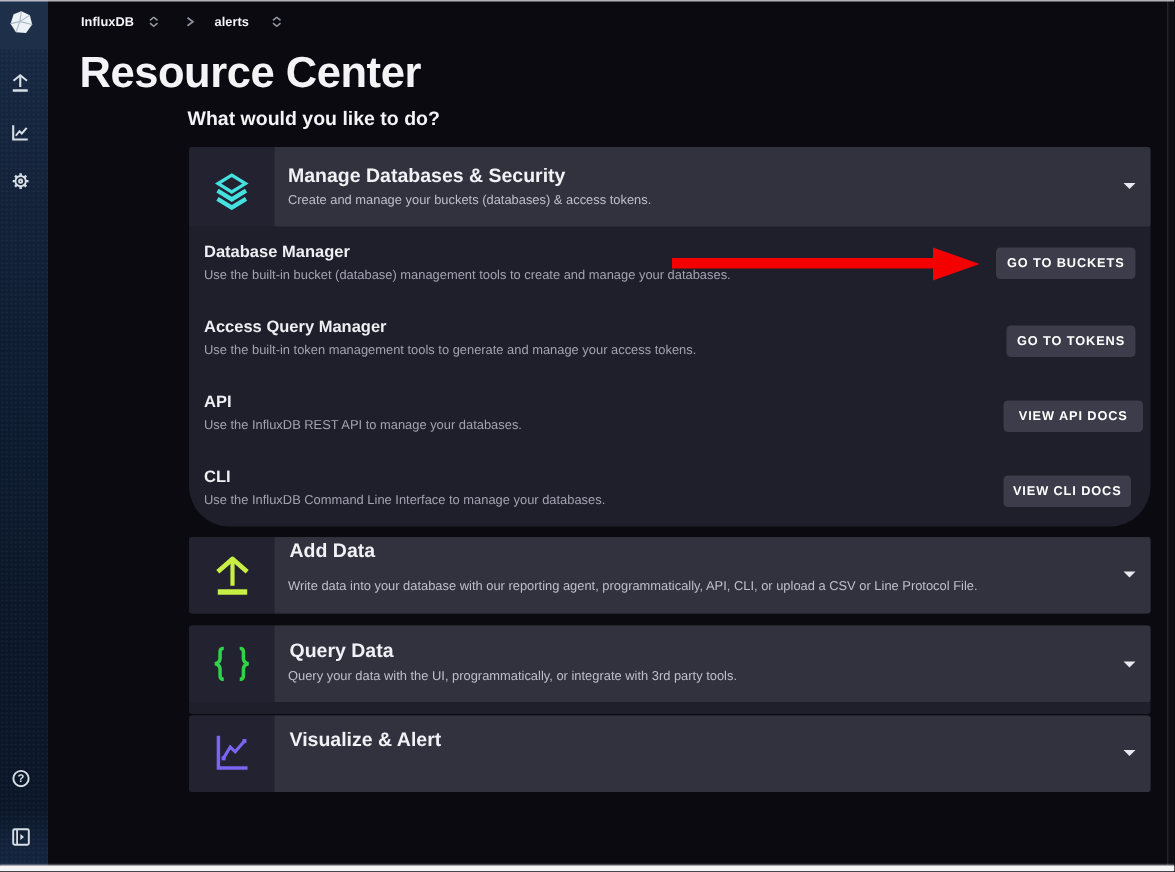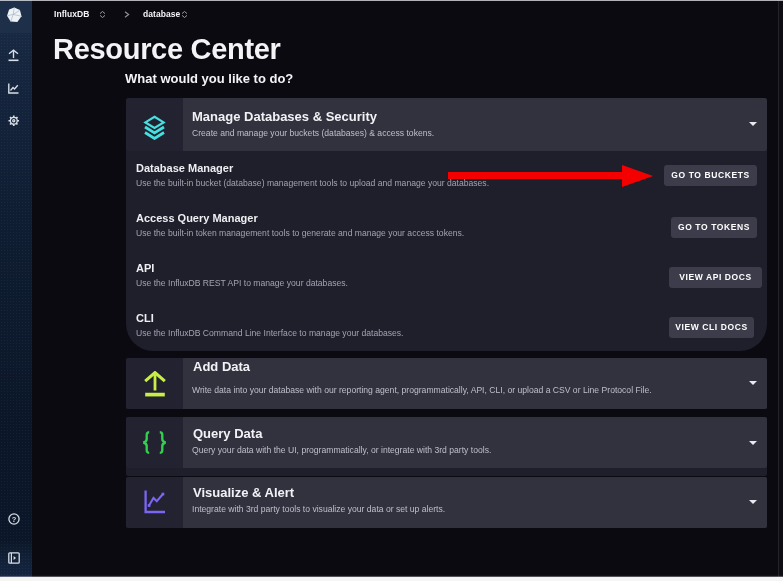--- a/index.html
+++ b/index.html
@@ -93,21 +93,21 @@
 </svg>
 
 <div class="abs crumb" style="left:54px">InfluxDB</div>
 <svg class="abs" style="left:99px;top:11px" width="7" height="7" viewBox="0 0 7 7">
   <path d="M1 2.6 L3.5 0.5 L6 2.6" fill="none" stroke="#9a9aa4" stroke-width="1"></path>
   <path d="M1 4.4 L3.5 6.5 L6 4.4" fill="none" stroke="#9a9aa4" stroke-width="1"></path>
 </svg>
 <svg class="abs" style="left:124px;top:11px" width="6" height="7" viewBox="0 0 6 7">
   <path d="M1 0.8 L4.6 3.5 L1 6.2" fill="none" stroke="#8f8f9a" stroke-width="1.2"></path>
 </svg>
-<div class="abs crumb" style="left:143px">database</div>
+<div class="abs crumb" style="left:143px">alerts</div>
 <svg class="abs" style="left:181px;top:11px" width="7" height="7" viewBox="0 0 7 7">
   <path d="M1 2.6 L3.5 0.5 L6 2.6" fill="none" stroke="#9a9aa4" stroke-width="1"></path>
   <path d="M1 4.4 L3.5 6.5 L6 4.4" fill="none" stroke="#9a9aa4" stroke-width="1"></path>
 </svg>
 
 <div class="abs" id="h1">Resource Center</div>
 <div class="abs" id="h2">What would you like to do?</div>
 
 <div class="abs panel" style="top:98px; height:253px;border-radius:27px;">
   <div class="iconcell" style="height:53px"></div>
@@ -115,21 +115,21 @@
   <svg class="abs" style="left:17px;top:17px" width="23" height="25" viewBox="0 0 23 25">
     <path d="M11.5 1.8 L20.6 7.4 L11.5 13 L2.4 7.4 Z" fill="none" stroke="#45e1e1" stroke-width="2.2"></path>
     <path d="M2 12.1 L11.5 17.9 L21 12.1" fill="none" stroke="#45e1e1" stroke-width="2.9"></path>
     <path d="M2 17.6 L11.5 23.4 L21 17.6" fill="none" stroke="#45e1e1" stroke-width="2.9"></path>
   </svg>
   <div class="ptitle" style="top:11px; left:66px; font-size:13px">Manage Databases &amp; Security</div>
   <div class="pcap" style="top:30px;">Create and manage your buckets (databases) &amp; access tokens.</div>
   <div class="caret" style="left:623px; top:24px;"></div>
 
   <div class="rowtitle" style="left:10px; top:64px;">Database Manager</div>
-  <div class="rowcap" style="left:10px; top:80px;">Use the built-in bucket (database) management tools to upload and manage your databases.</div>
+  <div class="rowcap" style="left:10px; top:80px;">Use the built-in bucket (database) management tools to create and manage your databases.</div>
   <div class="btn" style="top:67px; left:538px; width:93px;">GO TO BUCKETS</div>
 
   <div class="rowtitle" style="left:10px; top:114px;">Access Query Manager</div>
   <div class="rowcap" style="left:10px; top:130px;">Use the built-in token management tools to generate and manage your access tokens.</div>
   <div class="btn" style="top:118.5px; left:545px; width:86px;">GO TO TOKENS</div>
 
   <div class="rowtitle" style="left:10px; top:164px;">API</div>
   <div class="rowcap" style="left:10px; top:180px;">Use the InfluxDB REST API to manage your databases.</div>
   <div class="btn" style="top:168.5px; left:543px; width:93px;">VIEW API DOCS</div>
 
@@ -169,20 +169,19 @@
 <div class="abs panel" style="top:476.5px; height:51px;">
   <div class="iconcell" style="height:51px"></div>
   <div class="hband" style="height:51px"></div>
   <svg class="abs" style="left:17px;top:11px" width="24" height="27" viewBox="0 0 24 27">
     <path d="M2.6 2.5 L2.6 24 L22 24" fill="none" stroke="#7a66f2" stroke-width="2.3"></path>
     <path d="M6 17.5 L10.5 10 L13.8 13.2 L20 6" fill="none" stroke="#7a66f2" stroke-width="2.1"></path>
     <rect x="4.7" y="16.2" width="2.7" height="2.7" fill="#7a66f2"></rect>
     <rect x="18.6" y="4.7" width="2.7" height="2.7" fill="#7a66f2"></rect>
   </svg>
   <div class="ptitle" style="top:8.5px;">Visualize &amp; Alert</div>
-  <div class="pcap" style="top:27.5px;">Integrate with 3rd party tools to visualize your data or set up alerts.</div>
   <div class="caret" style="left:623px; top:23.5px;"></div>
 </div>
 
 <div class="abs" id="rightline"></div>
 <div class="abs" id="rightdark"></div>
 <div class="abs" id="topline"></div>
 <div class="abs" id="botstrip"></div>
 
 </body></html>

